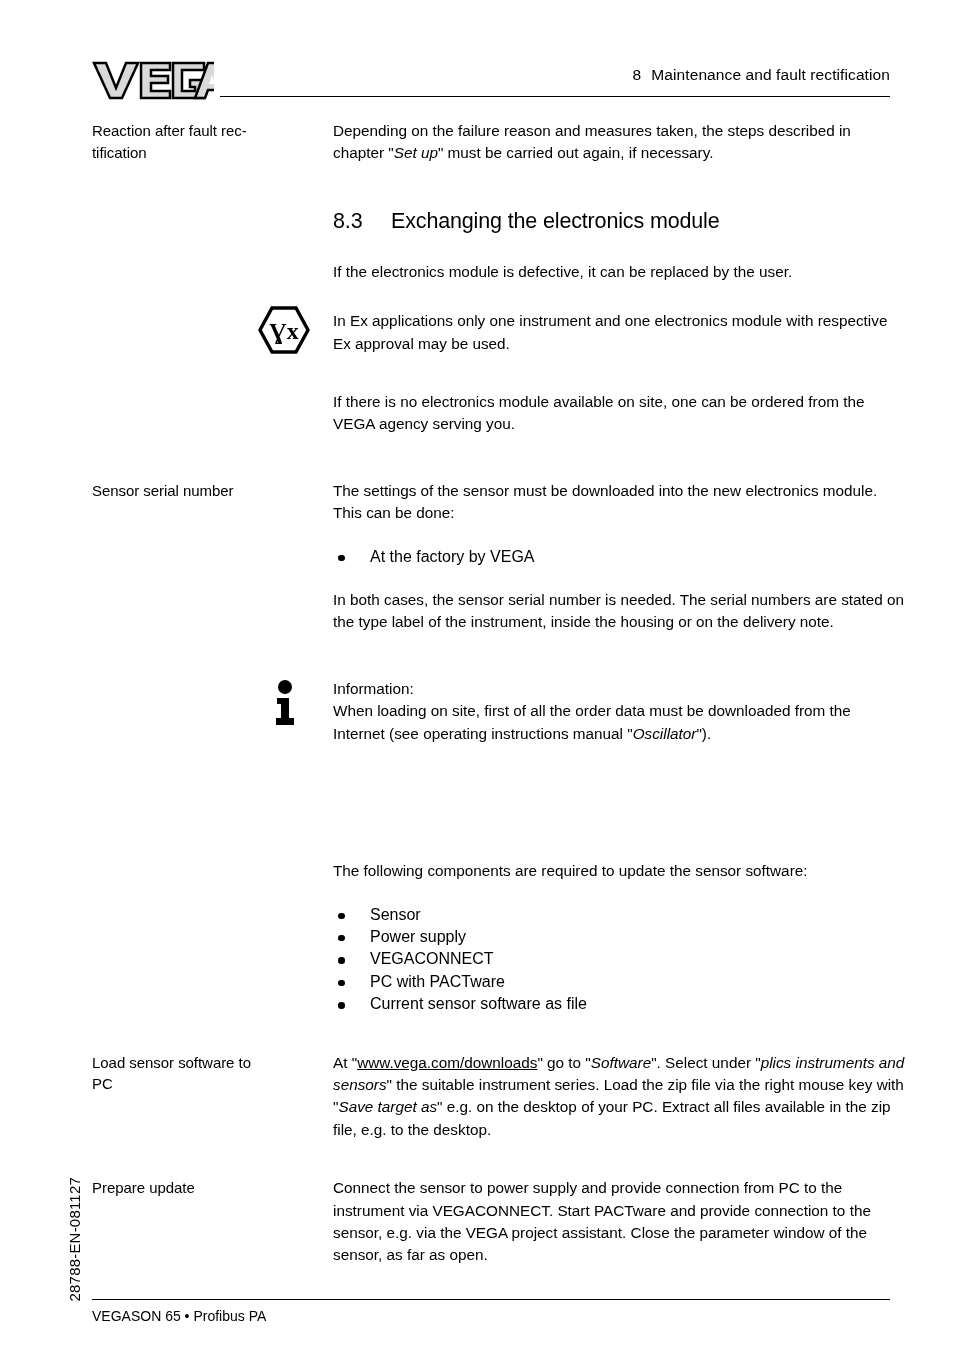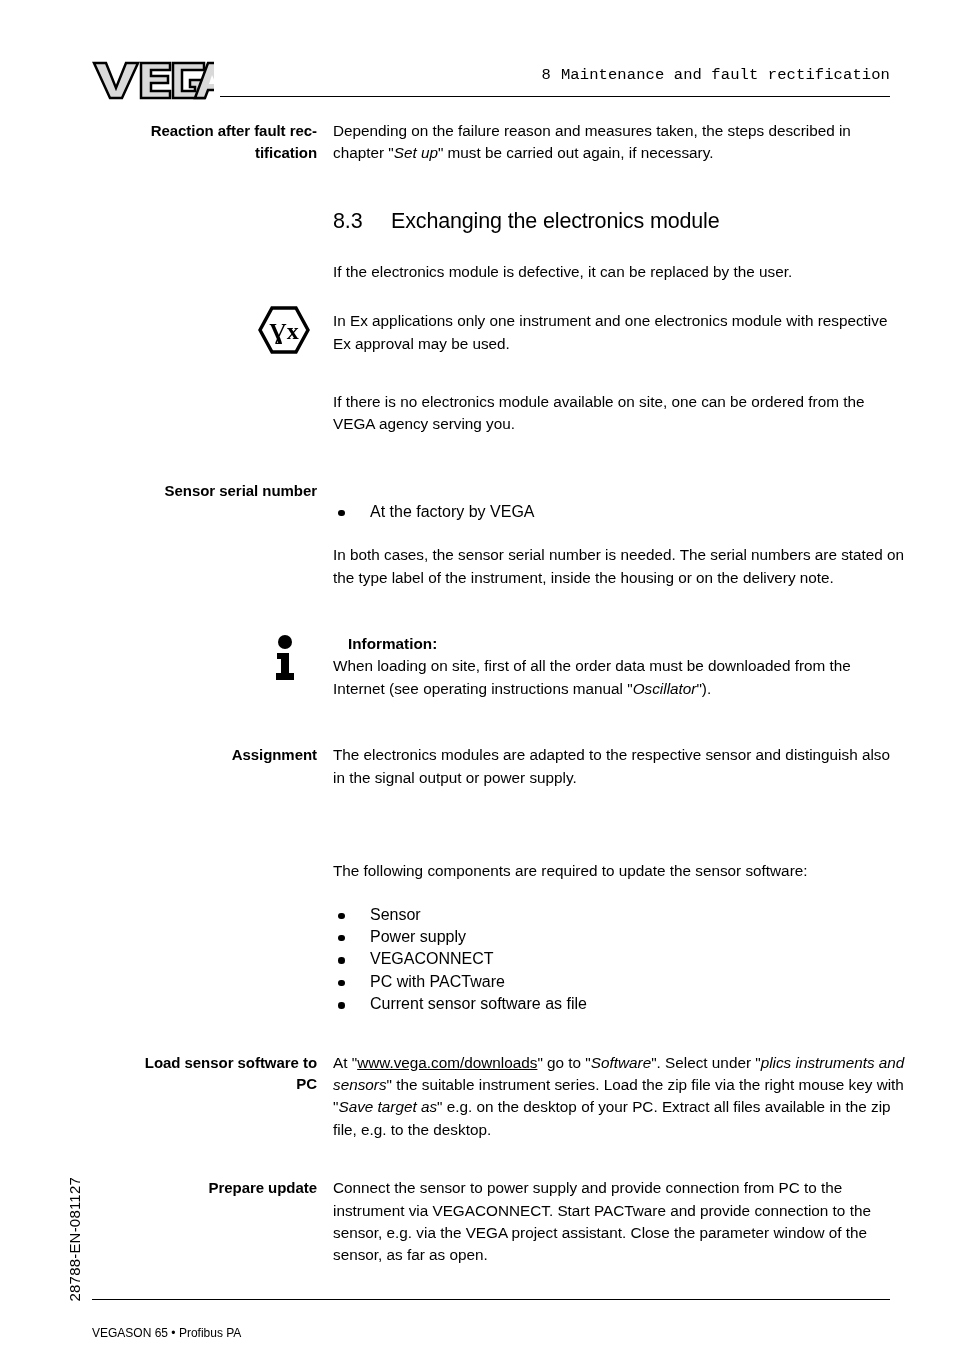--- a/index.html
+++ b/index.html
@@ -21,21 +21,20 @@
     position: absolute;
     inset: 0;
   }
 
   
   .header {
     position: absolute;
     left: 0; right: 0;
     top: 58px;
     height: 48px;
-    font-family: Liberation Mono, monospace;
   }
   .logo {
     position: absolute;
     left: 92px;
     top: 2px;
     width: 122px;
     height: 40px;
   }
   .logo svg { display: block; }
 
@@ -64,25 +63,24 @@
     width: 954px;
   }
   .row {
     position: relative;
     display: block;
   }
   .marginal {
     position: absolute;
     left: 92px;
     width: 225px;
-    font-weight: bold;
+    font-weight: normal;
     font-size: 15px;
     line-height: 21.5px;
     letter-spacing: -0.05px;
-    text-align: right;
   }
   .body-col {
     margin-left: 333px;
     width: 572px;
     font-size: 15.3px;
     line-height: 22.4px;
   }
   p { margin: 0; }
   .para { margin-bottom: 0; }
   .gap-sm { height: 21px; }
@@ -138,22 +136,21 @@
     position: absolute;
     left: 92px;
     right: 64px;
     top: 1299px;
     border-top: 1.6px solid #000;
   }
   .footer-left {
     position: absolute;
     left: 92px;
     top: 1308px;
-    font-size: 12px;
-    margin-top: 18px;
+    font-size: 14px;
   }
   .footer-right {
     position: absolute;
     right: 64px;
     top: 1372px;
     font-size: 11px;
   }
   .sidecode {
     position: absolute;
     left: -16px;
@@ -245,52 +242,47 @@
       <div class="body-col">
         <p class="para">If there is no electronics module available on site, one can be ordered from the VEGA agency serving you.</p>
       </div>
     </div>
 
     <div class="gap-xl"></div>
 
     <div class="row">
       <div class="marginal">Sensor serial number</div>
       <div class="body-col">
+        <p class="para">The settings of the sensor must be downloaded into the new electronics module. This can be done:</p>
         <div class="gap-sm"></div>
         <ul class="bullets">
           <li>At the factory by VEGA</li>
         </ul>
         <div class="gap-sm"></div>
         <p class="para">In both cases, the sensor serial number is needed. The serial numbers are stated on the type label of the instrument, inside the housing or on the delivery note.</p>
       </div>
     </div>
 
     <div class="gap-xl"></div>
 
     <div class="row">
       <div class="sym" style="top:1px;left:270px;">
         <svg width="30" height="48" viewBox="0 0 30 48" aria-label="Information">
           <circle cx="15" cy="8" r="7" fill="#000000"></circle>
           <path d="M7,19 L19,19 L19,39 L24,39 L24,46 L6,46 L6,39 L11,39 L11,25 L7,25 Z" fill="#000000"></path>
         </svg>
       </div>
       <div class="body-col">
-        <p class="para" style="font-weight:bold;margin-left:15px;">Information:</p>
+        <p class="para" style="font-weight:normal;">Information:</p>
         <p class="para"><span>When loading on site, first of all the order data must be downloaded from the Internet (see operating instructions manual "</span><i>Oscillator</i><span>").</span></p>
       </div>
     </div>
 
     <div class="gap-xl"></div>
 
-    <div class="row">
-      <div class="marginal">Assignment</div>
-      <div class="body-col">
-        <p class="para">The electronics modules are adapted to the respective sensor and distinguish also in the signal output or power supply.</p>
-      </div>
-    </div>
 
     <div class="gap-xl"></div>
 
 
     <div class="gap-md"></div>
 
     <div class="row">
       <div class="body-col">
         <p class="para">The following components are required to update the sensor software:</p>
         <div class="gap-sm"></div>

